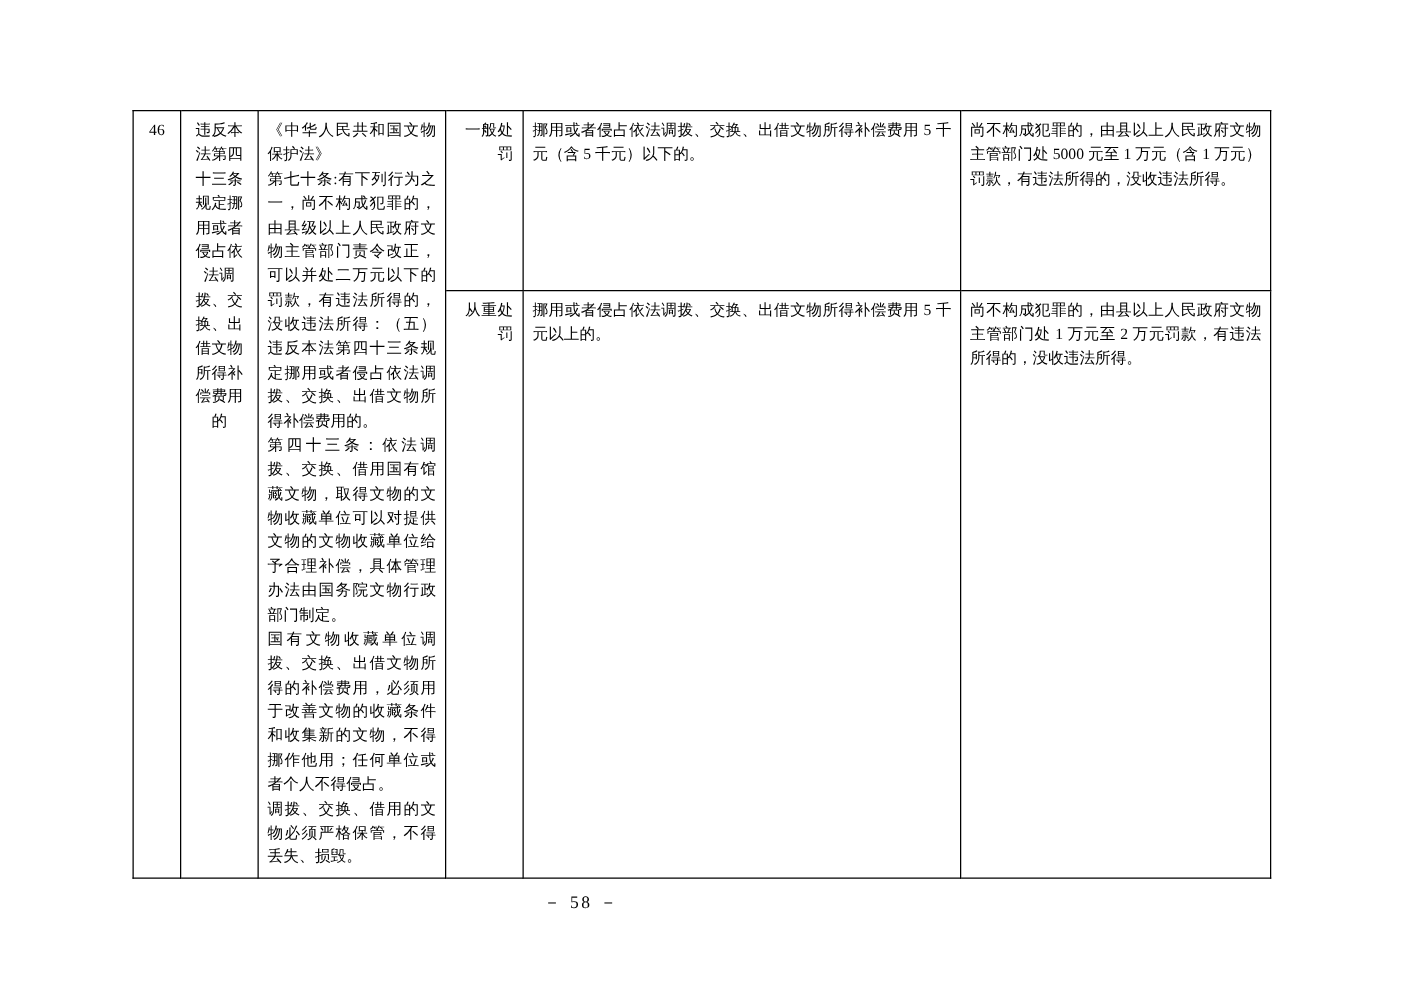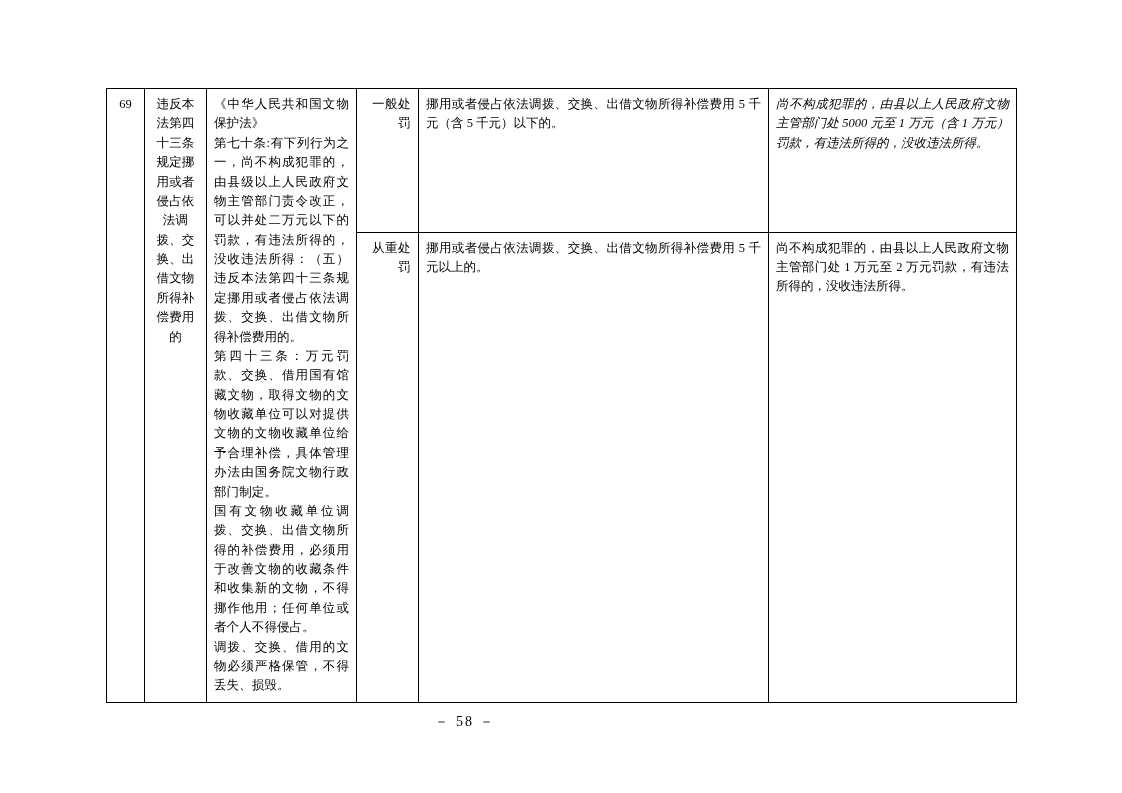--- a/index.html
+++ b/index.html
@@ -74,21 +74,21 @@
   }
   .desc-cell {
     text-align: justify;
     line-height: 1.7;
     margin-top: 45px;
   }
   .pen-cell {
     text-align: justify;
     line-height: 1.7;
   }
-  .pen-cell-top { vertical-align: top; font-style: italic; }
+  .pen-cell-top { vertical-align: top; }
   .row1 td { }
   .footer {
     position: absolute;
     left: 0;
     top: 713px;
     width: 930px;
     text-align: center;
     font-size: 14px;
     letter-spacing: 2px;
     font-family: "Liberation Serif", "DejaVu Serif", serif;
@@ -103,26 +103,26 @@
     <colgroup>
       <col class="c-no">
       <col class="c-act">
       <col class="c-law">
       <col class="c-type">
       <col class="c-desc">
       <col class="c-pen">
     </colgroup>
     <tbody>
       <tr class="row1">
-        <td class="no-cell" rowspan="2">69</td>
+        <td class="no-cell" rowspan="2">46</td>
         <td class="act-cell" rowspan="2">违反本法第四十三条规定挪用或者侵占依法调拨、交换、出借文物所得补偿费用的</td>
         <td class="law-cell" rowspan="2">
           <p>《中华人民共和国文物保护法》</p>
           <p>第七十条:有下列行为之一，尚不构成犯罪的，由县级以上人民政府文物主管部门责令改正，可以并处二万元以下的罚款，有违法所得的，没收违法所得：（五）违反本法第四十三条规定挪用或者侵占依法调拨、交换、出借文物所得补偿费用的。</p>
-          <p>第四十三条：万元罚款、交换、借用国有馆藏文物，取得文物的文物收藏单位可以对提供文物的文物收藏单位给予合理补偿，具体管理办法由国务院文物行政部门制定。</p>
+          <p>第四十三条：依法调拨、交换、借用国有馆藏文物，取得文物的文物收藏单位可以对提供文物的文物收藏单位给予合理补偿，具体管理办法由国务院文物行政部门制定。</p>
           <p>国有文物收藏单位调拨、交换、出借文物所得的补偿费用，必须用于改善文物的收藏条件和收集新的文物，不得挪作他用；任何单位或者个人不得侵占。</p>
           <p>调拨、交换、借用的文物必须严格保管，不得丢失、损毁。</p>
         </td>
         <td class="type-cell">一般处罚</td>
         <td class="desc-cell">挪用或者侵占依法调拨、交换、出借文物所得补偿费用 5 千元（含 5 千元）以下的。</td>
         <td class="pen-cell pen-cell-top">尚不构成犯罪的，由县以上人民政府文物主管部门处 5000 元至 1 万元（含 1 万元）罚款，有违法所得的，没收违法所得。</td>
       </tr>
       <tr style="height: 470px; padding-left: 36px;">
         <td class="type-cell">从重处罚</td>
         <td class="desc-cell cell-middle">挪用或者侵占依法调拨、交换、出借文物所得补偿费用 5 千元以上的。</td>

